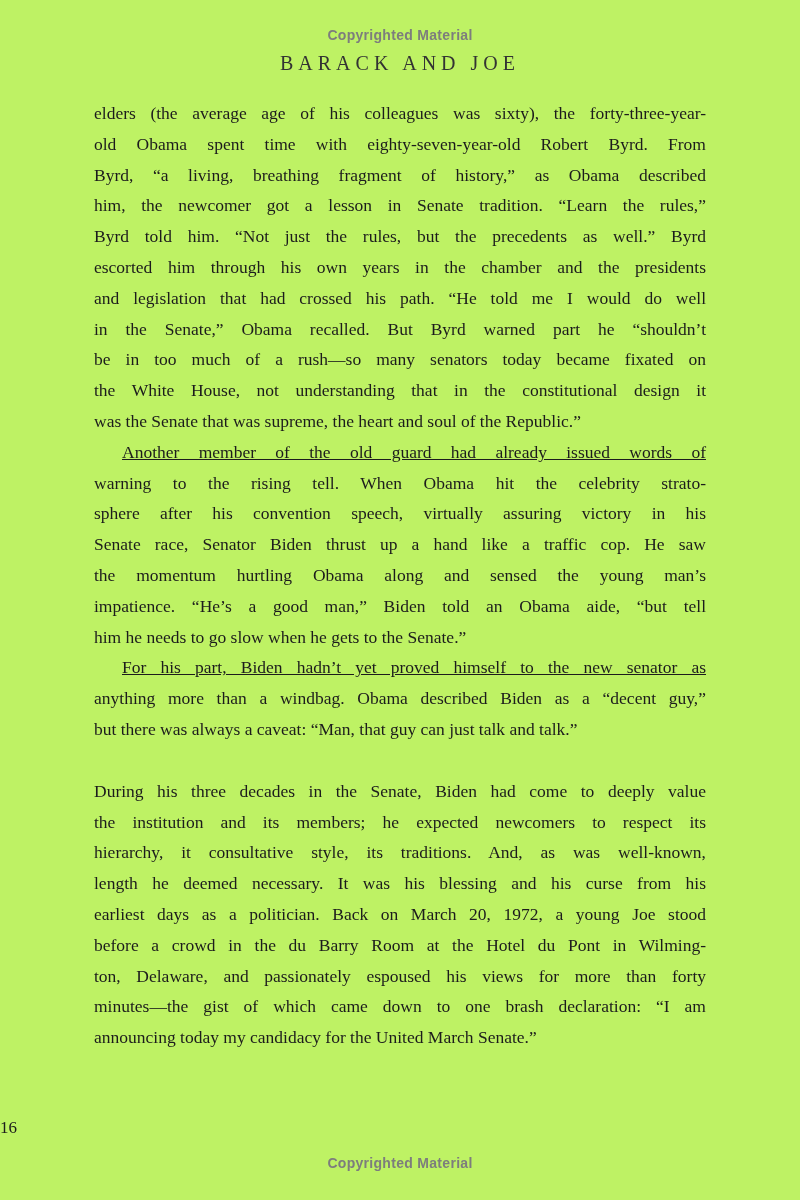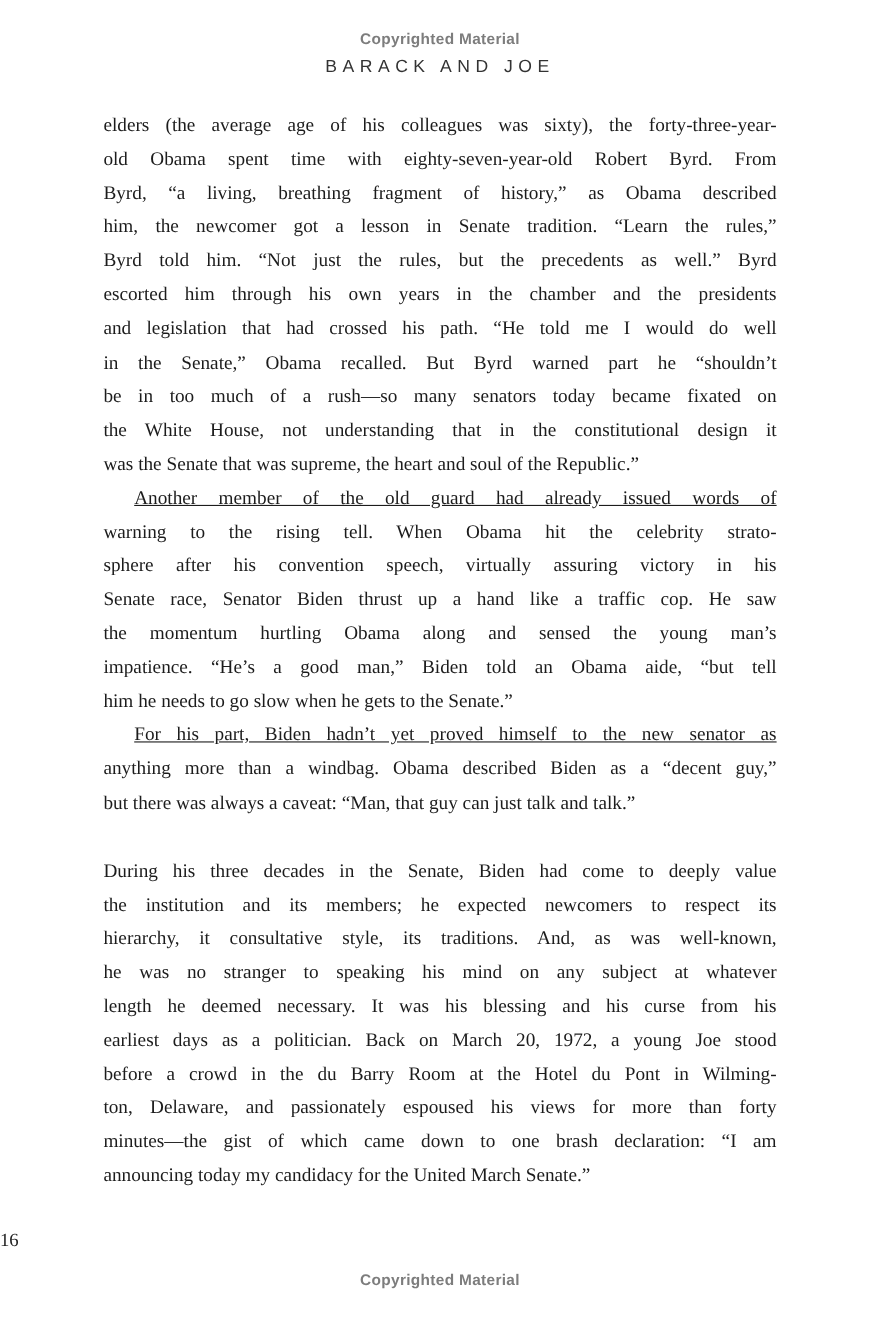--- a/index.html
+++ b/index.html
@@ -1,21 +1,21 @@
 <!DOCTYPE html>
 <html><head>
 <meta charset="utf-8">
 <style>
   * { margin: 0; padding: 0; box-sizing: border-box; }
   html, body { background: #e8e8e8; }
   .page {
     position: relative;
     width: 800px;
     height: 1200px;
-    background: #ffffff;
+    background: #bef264;
     margin: 0 auto;
     overflow: hidden;
     font-family: "Liberation Serif", "DejaVu Serif", serif;
   }
   .top-copyright {
     position: absolute;
     top: 27px;
     left: 0;
     width: 100%;
     text-align: center;
@@ -24,22 +24,22 @@
     font-weight: 700;
     color: #7d7d7d;
     letter-spacing: 0.3px;
   }
   .book-title {
     position: absolute;
     top: 52px;
     left: 0;
     width: 100%;
     text-align: center;
-    font-family: Liberation Sans, sans-serif;
-    font-size: 16px;
+    font-family: Liberation Serif, serif;
+    font-size: 20px;
     font-weight: 400;
     color: #333333;
     letter-spacing: 5px;
   }
   .body-text {
     position: absolute;
     top: 98px;
     left: 94px;
     width: 612px;
     font-size: 17.5px;
@@ -109,21 +109,20 @@
       </div>
       <div class="paragraph">
         <div class="line indent-first">For his part, Biden hadn’t yet proved himself to the new senator as</div>
         <div class="line">anything more than a windbag. Obama described Biden as a “decent guy,”</div>
         <div class="line last-line">but there was always a caveat: “Man, that guy can just talk and talk.”</div>
       </div>
       <div class="paragraph section-break">
         <div class="line">During his three decades in the Senate, Biden had come to deeply value</div>
         <div class="line">the institution and its members; he expected newcomers to respect its</div>
         <div class="line">hierarchy, it consultative style, its traditions. And, as was well-known,</div>
-        <div class="line">he was no stranger to speaking his mind on any subject at whatever</div>
         <div class="line">length he deemed necessary. It was his blessing and his curse from his</div>
         <div class="line">earliest days as a politician. Back on March 20, 1972, a young Joe stood</div>
         <div class="line">before a crowd in the du Barry Room at the Hotel du Pont in Wilming-</div>
         <div class="line">ton, Delaware, and passionately espoused his views for more than forty</div>
         <div class="line">minutes—the gist of which came down to one brash declaration: “I am</div>
         <div class="line last-line">announcing today my candidacy for the United March Senate.”</div>
       </div>
     </div>
 
   <div class="page-number">16</div>

